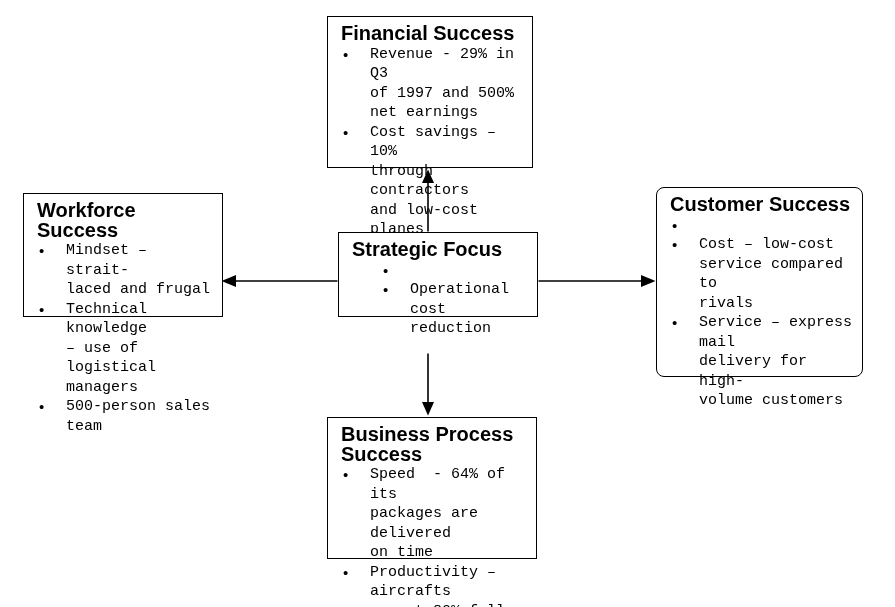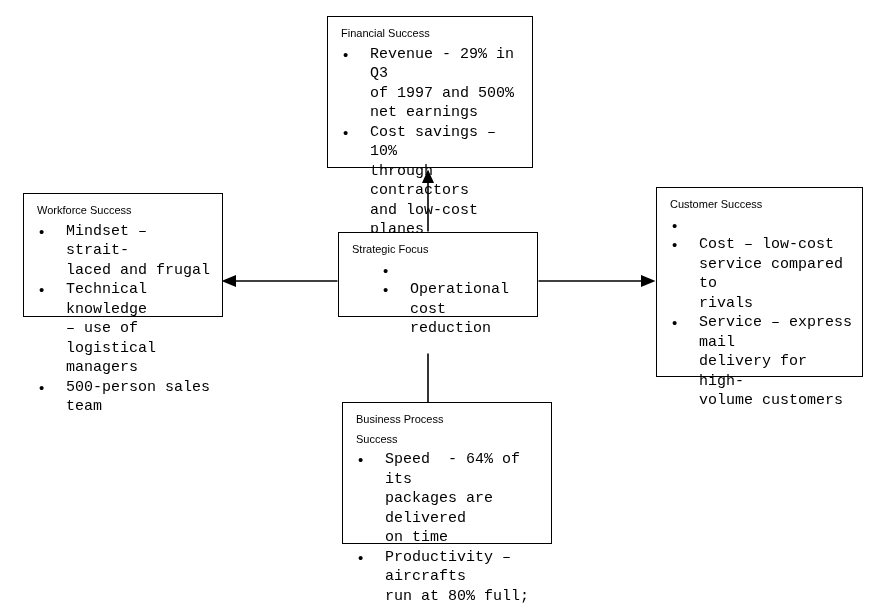--- a/index.html
+++ b/index.html
@@ -24,22 +24,22 @@
   }
   .arrow-layer line { stroke: #000000; stroke-width: 1.6; }
   .arrow-layer polygon { fill: #000000; }
   .box {
     position: absolute;
     box-sizing: border-box;
     border: 1.4px solid #000000;
     background: #ffffff;
   }
   .box-title {
-    font-weight: normal;
-    font-size: 11px;
+    font-weight: bold;
+    font-size: 20px;
     line-height: 19.5px;
     padding: 7px 6px 0 13px;
     white-space: pre-wrap;
   }
   .bullets { margin-top: 1px; }
   .bullet-row {
     display: flex;
     align-items: flex-start;
     font-size: 15px;
     line-height: 19.5px;
@@ -128,42 +128,42 @@
           <span class="dot">•</span>
         </div>
         <div class="bullet-row">
           <span class="dot">•</span>
           <span class="bt">Operational cost
 reduction</span>
         </div>
       </div>
   </div>
 
-  <div class="box" style="left:656px; top:187px; width:207px; height:190px;">
+  <div class="box" style="left:656px; top:187px; width:207px; height:190px;border-radius:8px;">
     <div class="box-title">Customer Success</div>
     <div class="bullets">
         <div class="bullet-row">
           <span class="dot">•</span>
         </div>
         <div class="bullet-row">
           <span class="dot">•</span>
           <span class="bt">Cost – low-cost
 service compared to
 rivals</span>
         </div>
         <div class="bullet-row">
           <span class="dot">•</span>
           <span class="bt">Service – express mail
 delivery for high-
 volume customers</span>
         </div>
       </div>
   </div>
 
-  <div class="box" style="left:327px; top:402px; width:210px; height:142px;margin-left:15px;">
+  <div class="box" style="left:327px; top:417px; width:210px; height:142px;">
     <div class="box-title">Business Process
 Success</div>
     <div class="bullets">
         <div class="bullet-row">
           <span class="dot">•</span>
           <span class="bt">Speed  - 64% of its
 packages are delivered
 on time</span>
         </div>
         <div class="bullet-row">

